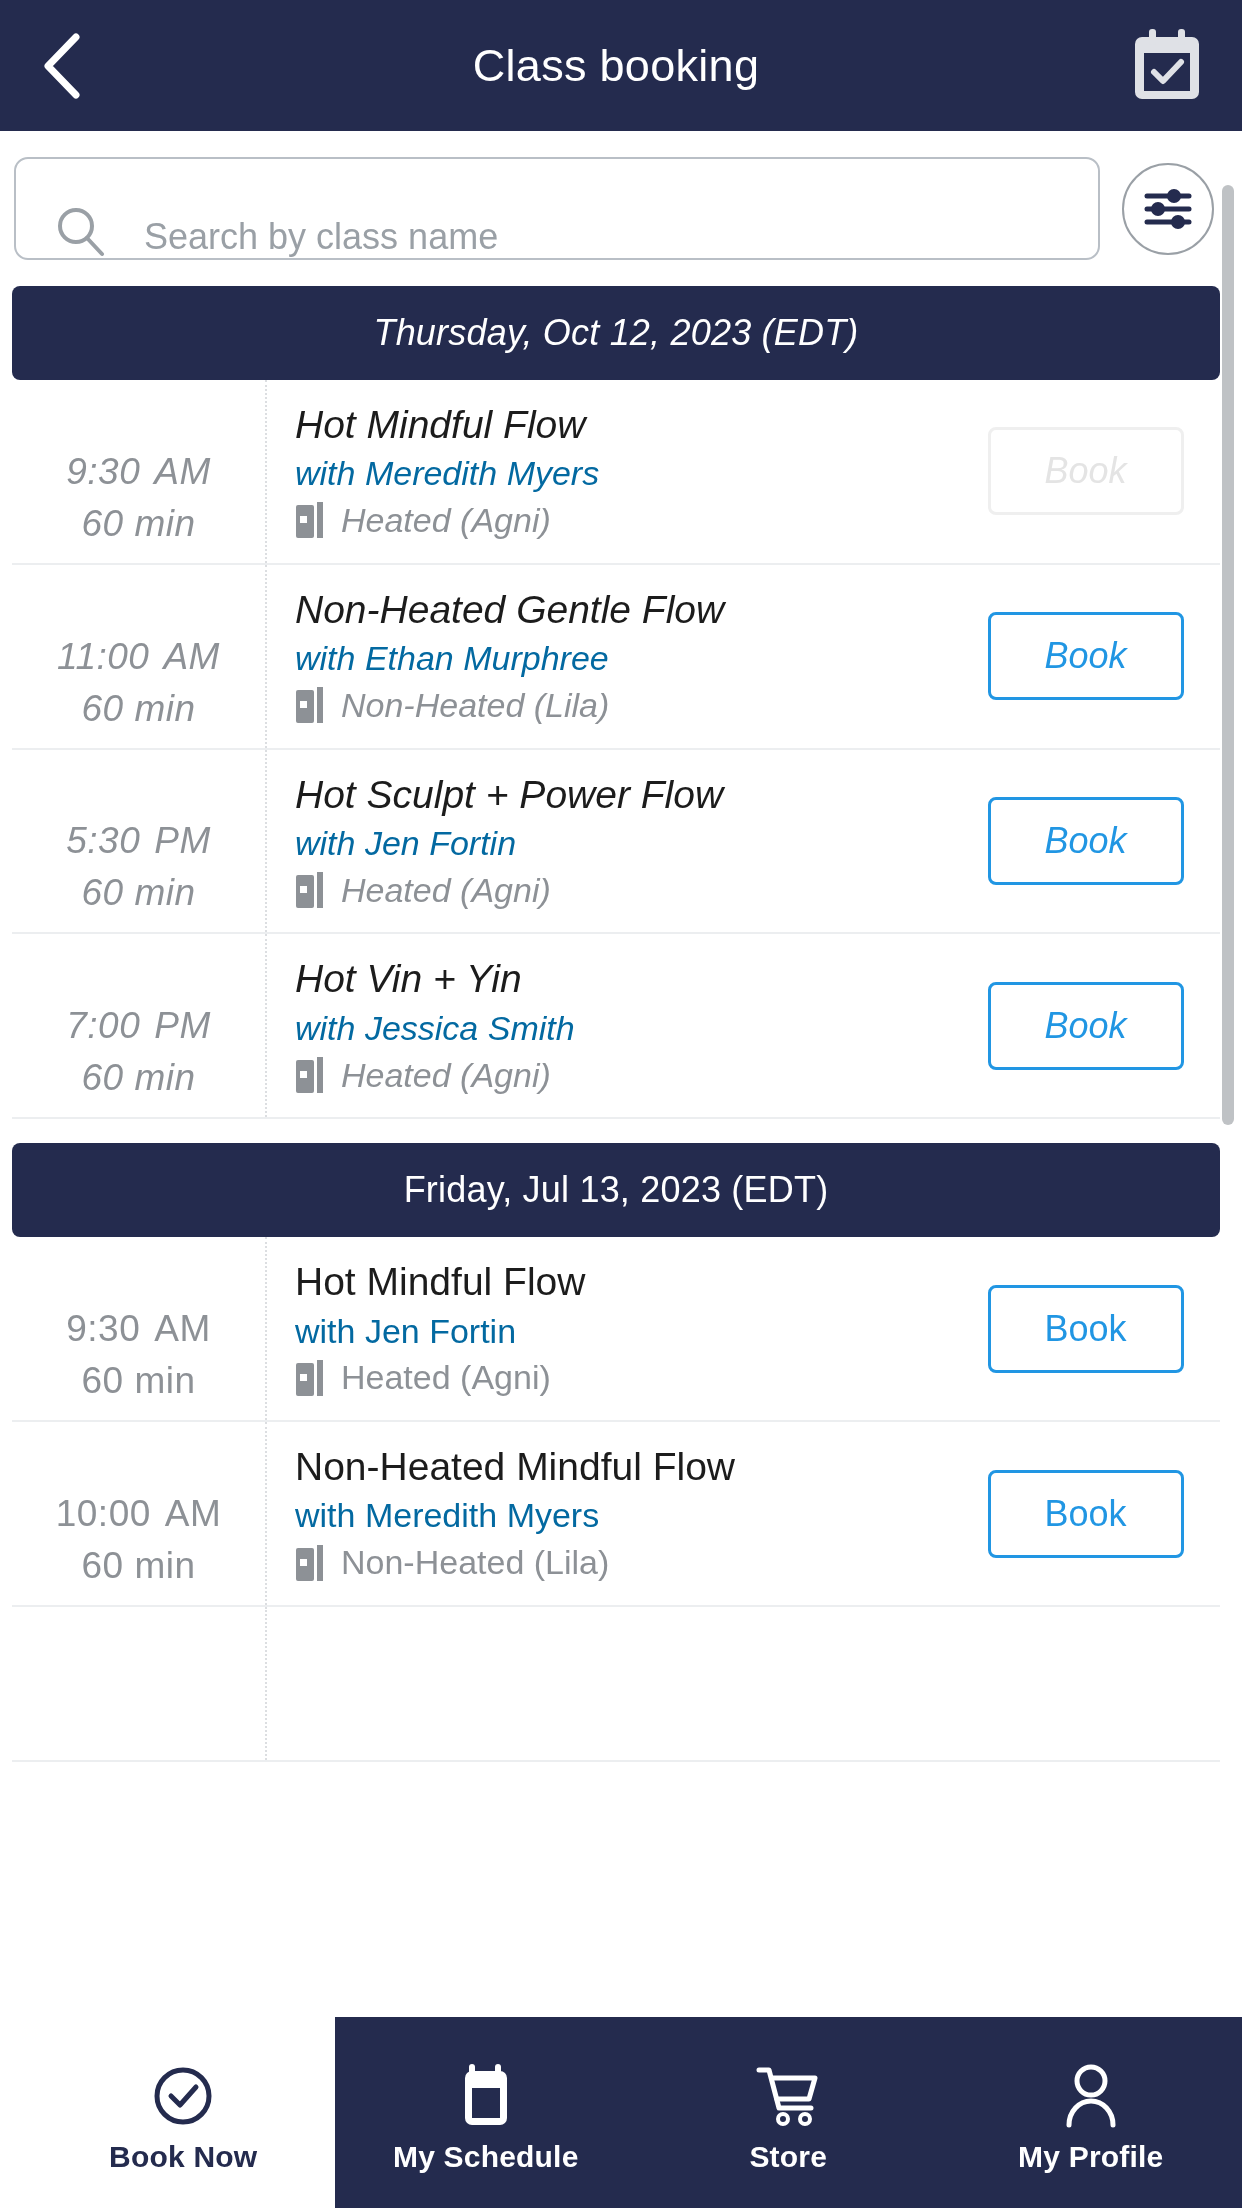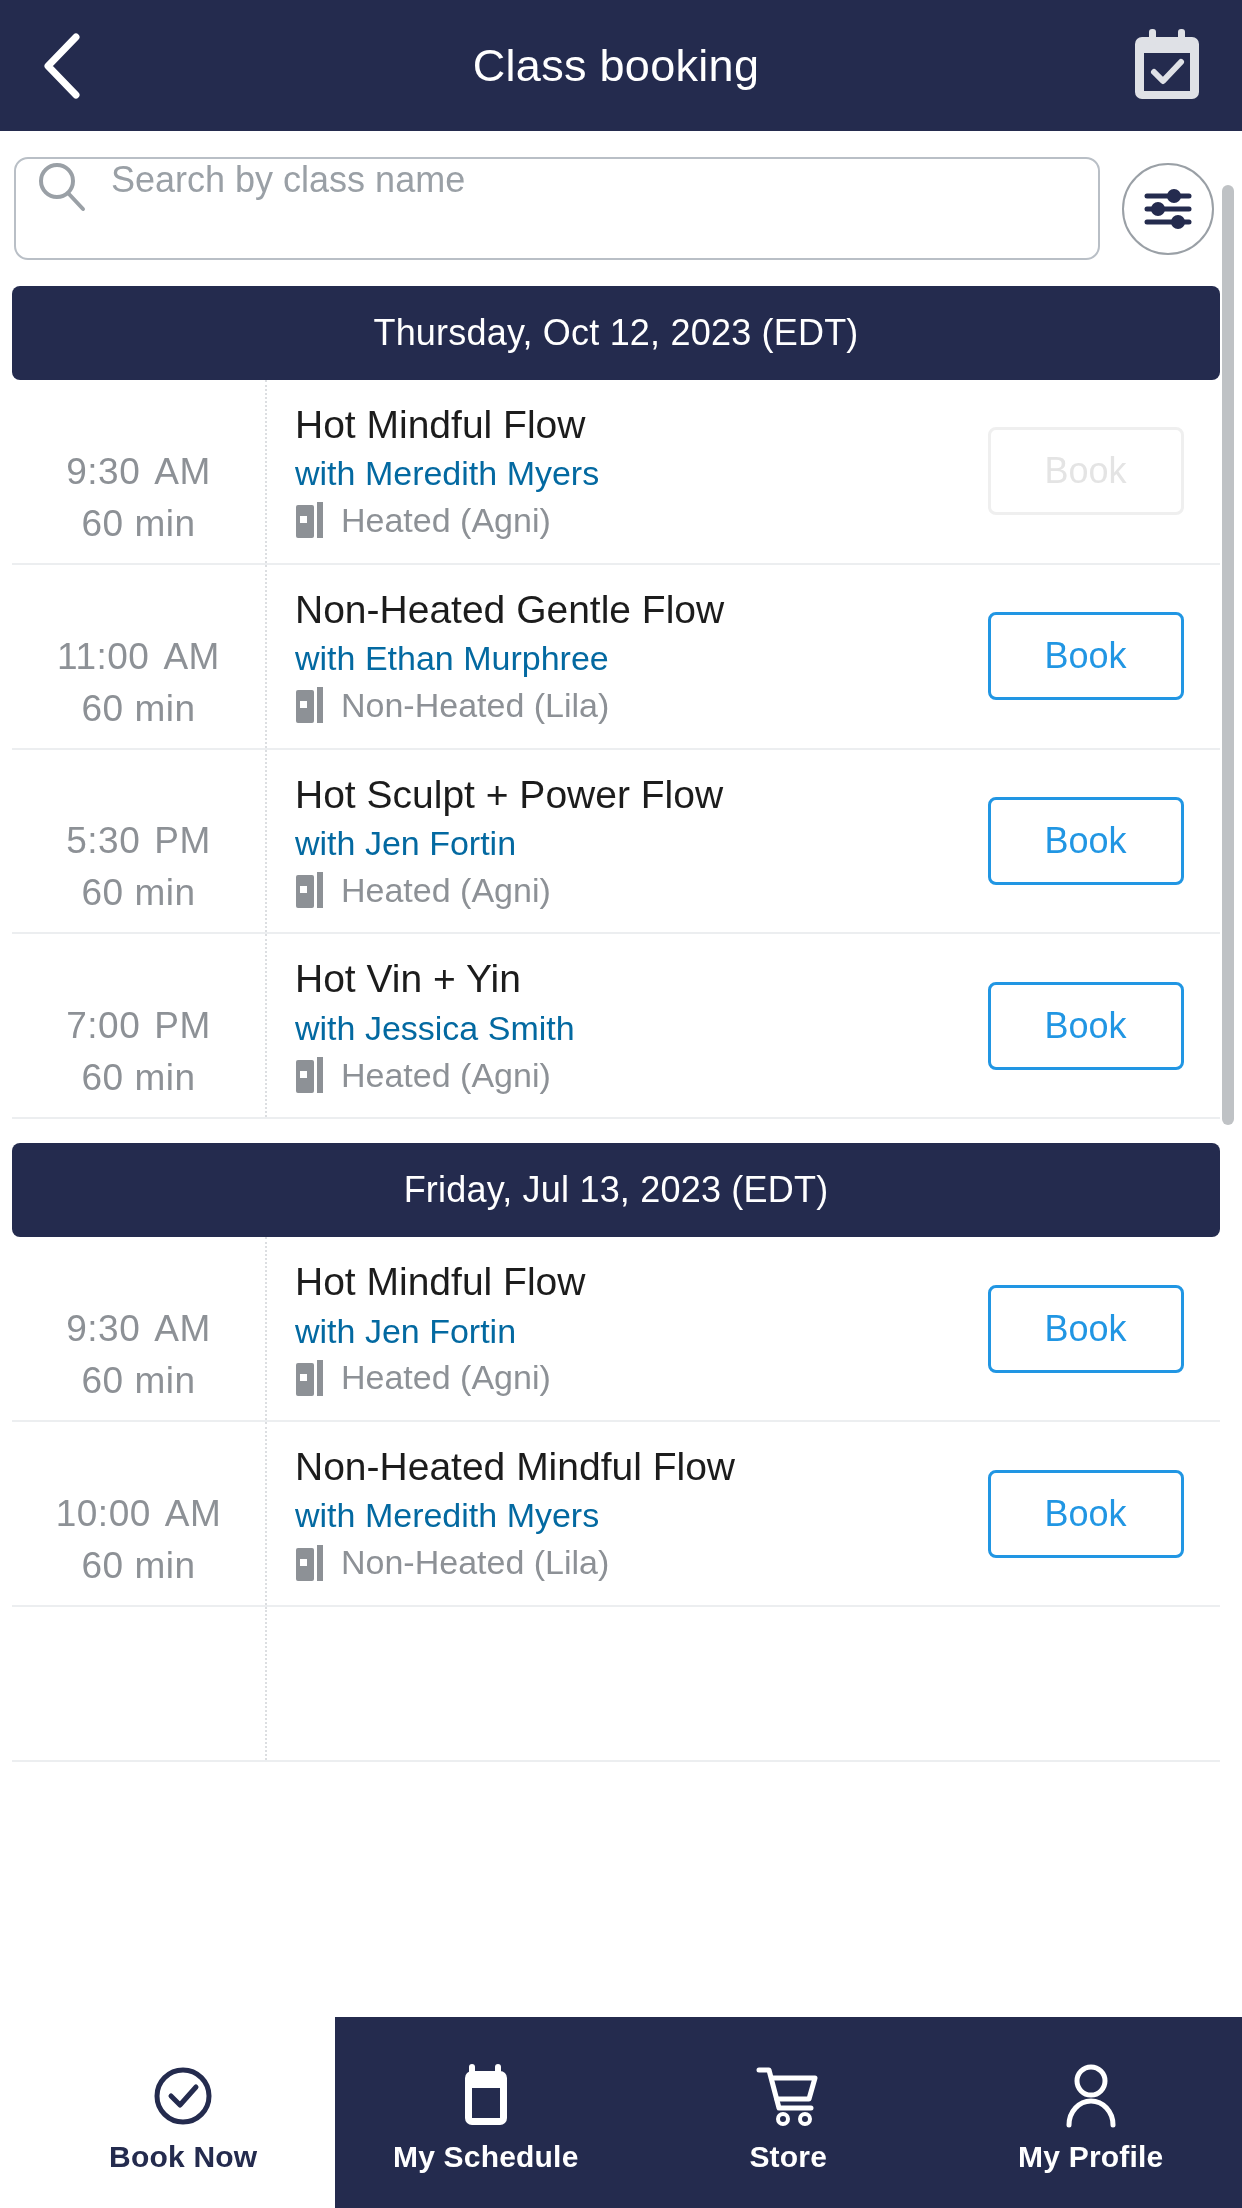--- a/index.html
+++ b/index.html
@@ -69,23 +69,24 @@
     align-items: center;
     padding: 0 18px 0 14px;
     background: #ffffff;
   }
   .search-box {
     flex: 1 1 auto;
     height: 103px;
     border: 2px solid #b9bfc6;
     border-radius: 14px;
     display: flex;
-    align-items: flex-start;
-    padding: 0 19px;
-    background: #ffffff;
+    align-items: flex-end;
+    padding: 0 38px;
+    background: #ffffff;
+    gap: 14px;
   }
   .search-icon { flex: 0 0 auto; margin-right: 22px; display:block; }
   .search-input {
     flex: 1 1 auto;
     border: none;
     outline: none;
     font-family: "Liberation Sans", sans-serif;
     font-size: 36px;
     color: #3d3d3d;
     background: transparent;
@@ -122,21 +123,21 @@
     border-radius: 8px;
     display: flex;
     align-items: center;
     justify-content: center;
     color: #ffffff;
     font-size: 36px;
     letter-spacing: 0.2px;
   }
 
   .day-block { margin-bottom: 24px; }
-  .day-block:first-child { margin-top: 0; }
+  .day-block:first-child { margin-top: 0; font-style: italic; }
 
   .class-list { padding: 0; }
 
   .class-row {
     display: flex;
     align-items: stretch;
     min-height: 155px;
     border-bottom: 2px solid #eceef0;
     background: #ffffff;
     margin: 0 12px;

